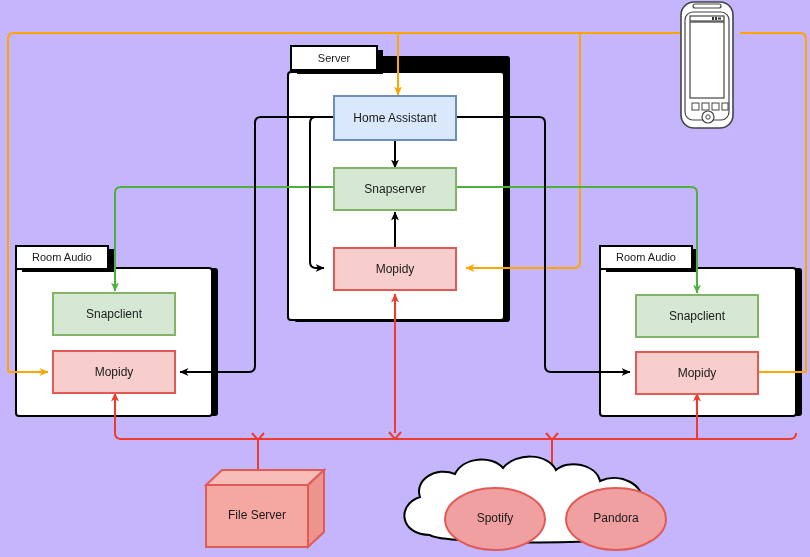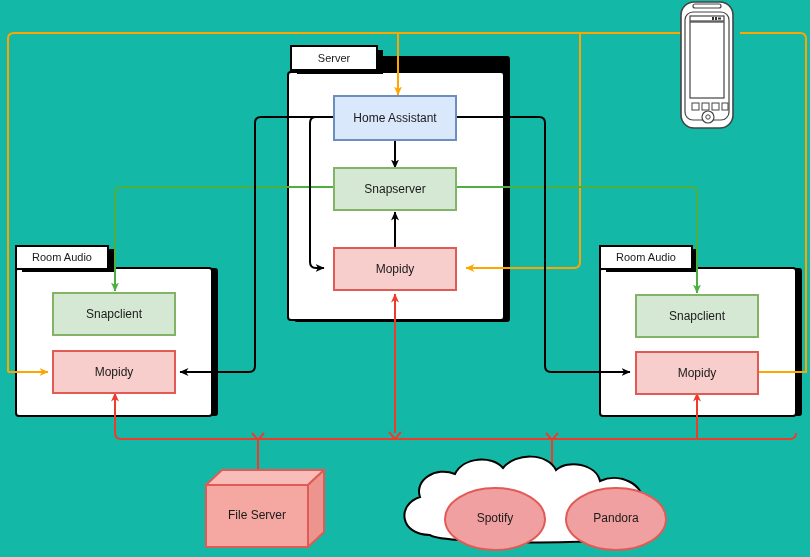--- a/index.html
+++ b/index.html
@@ -10,21 +10,21 @@
   body {
     width: 810px;
     height: 557px;
     overflow: hidden;
     font-family: "Liberation Sans", sans-serif;
   }
   #diagram-root {
     position: relative;
     width: 810px;
     height: 557px;
-    background: #14b8a6;
+    background: #c4b5fd;
   }
   svg#diagram-svg {
     position: absolute;
     left: 0;
     top: 0;
     width: 810px;
     height: 557px;
     display: block;
   }
   .node-label {

